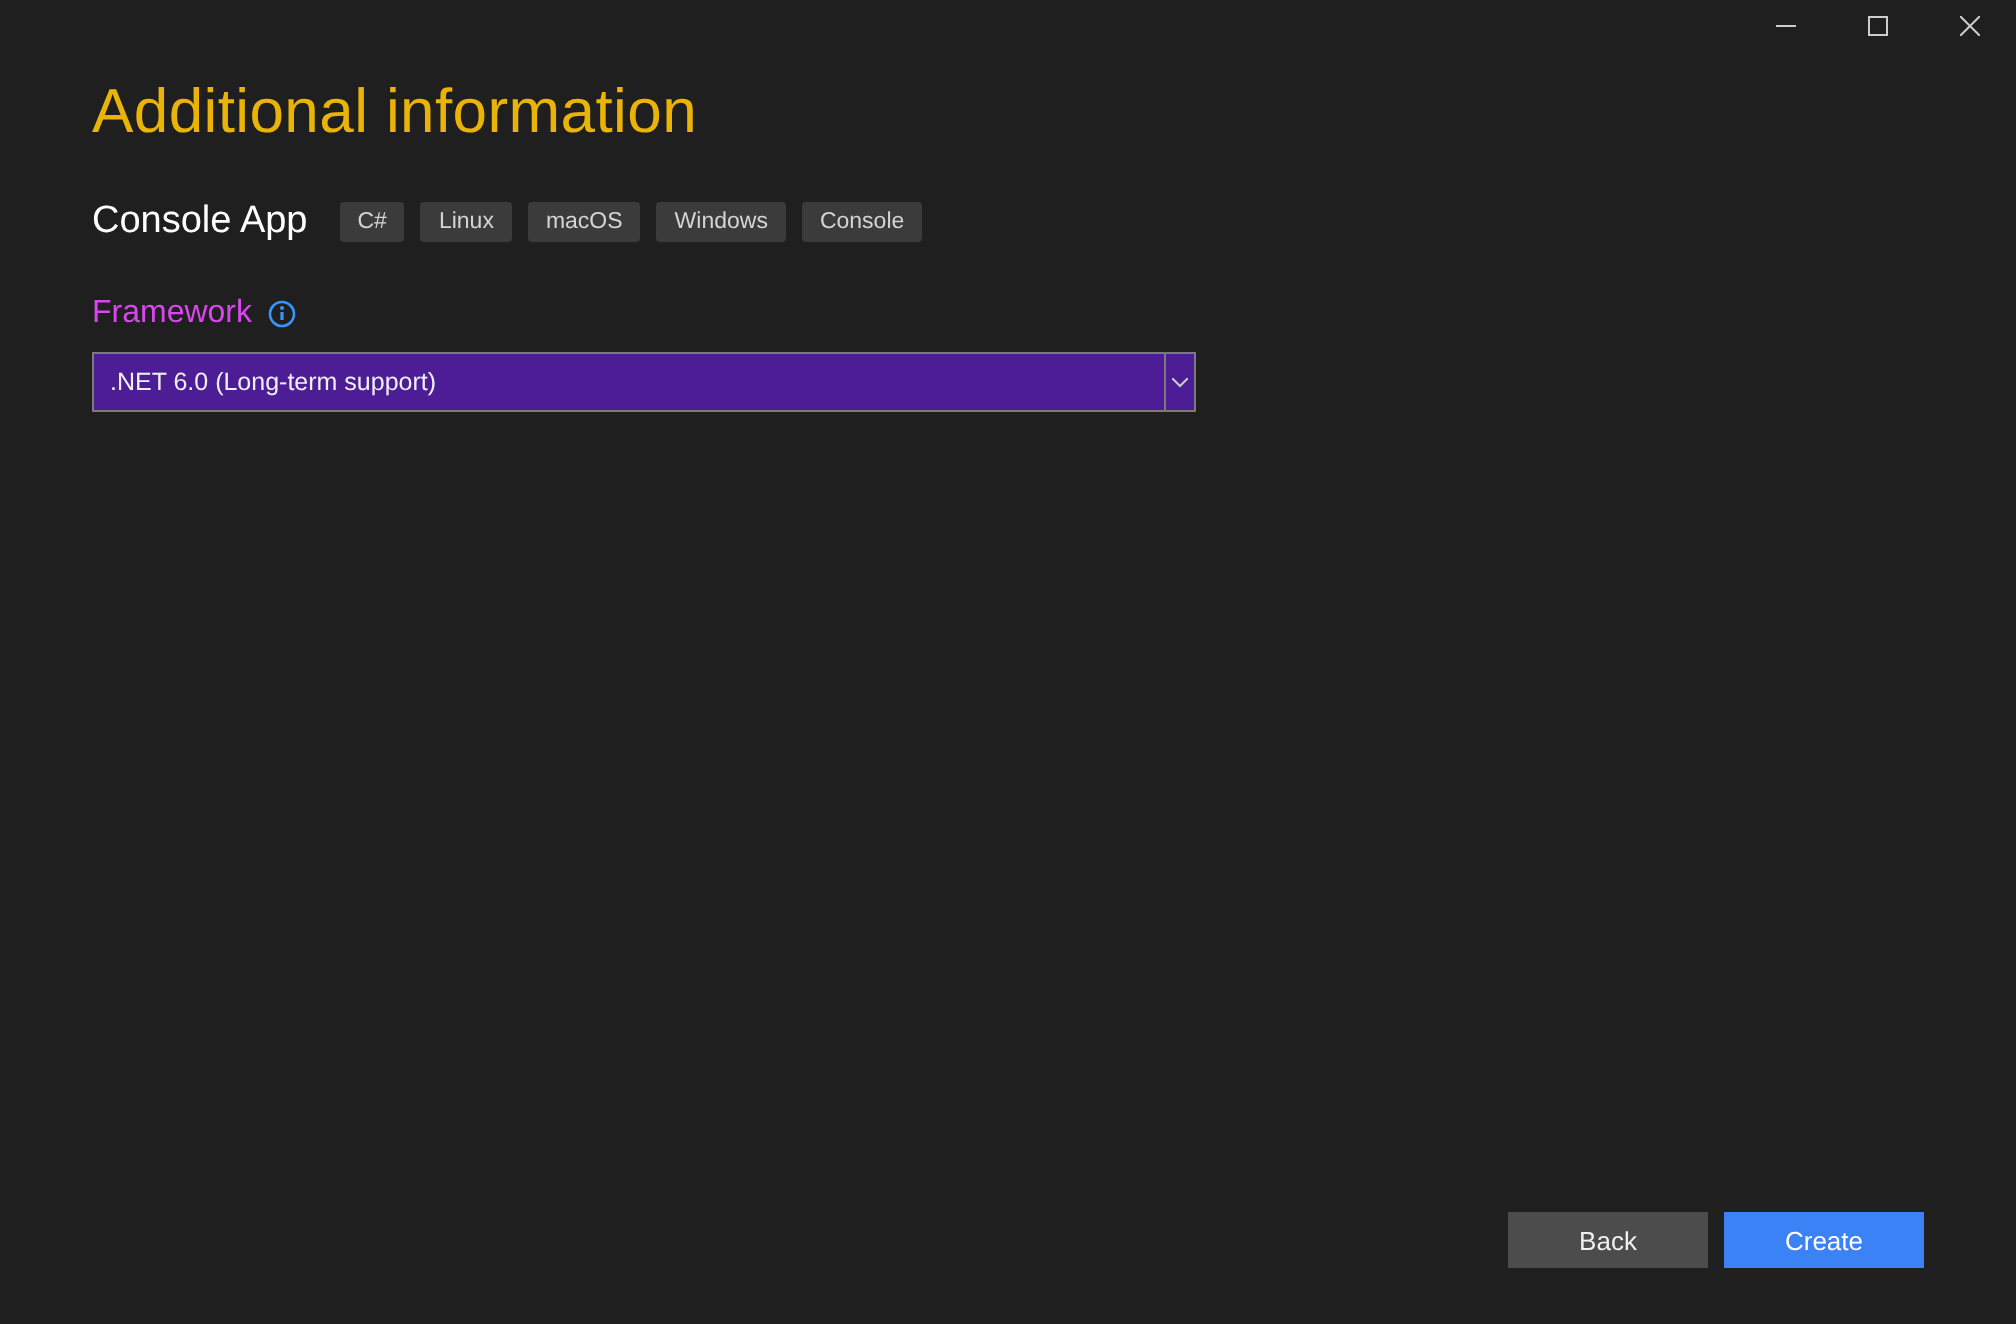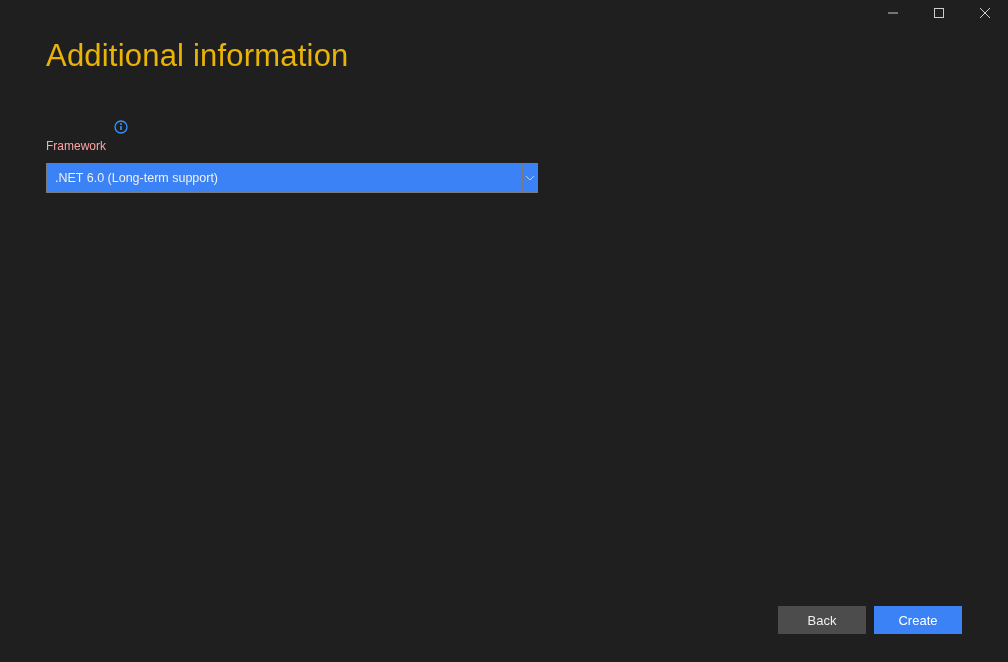--- a/index.html
+++ b/index.html
@@ -57,36 +57,35 @@
       border-radius: 2px;
       line-height: 16px;
     }
     .field-label-row {
       display: flex;
       align-items: center;
       gap: 8px;
       margin-bottom: 10px;
     }
     .field-label {
-      font-size: 12px;
-      color: #fca5a5;
-      margin-top: 39px;
+      font-size: 16px;
+      color: #d946ef;
     }
     .info-icon {
       width: 14px; height: 14px;
       display: inline-flex;
       align-items: center;
       justify-content: center;
     }
     .dropdown {
       display: flex;
-      width: 492px;
+      width: 552px;
       height: 30px;
       border: 1px solid #7a7a7a;
-      background: #3b82f6;
+      background: #4c1d95;
     }
     .dropdown-value {
       flex: 1;
       display: flex;
       align-items: center;
       padding: 0 8px;
       font-size: 12.5px;
       color: #f0f0f0;
       border-right: 1px solid #7a7a7a;
     }
@@ -97,21 +96,21 @@
       justify-content: center;
     }
     .footer {
       position: absolute;
       bottom: 28px;
       right: 46px;
       display: flex;
       gap: 8px;
     }
     .btn {
-      width: 88px;
+      width: 100px;
       height: 28px;
       font-size: 13px;
       display: flex;
       align-items: center;
       justify-content: center;
       border: none;
       cursor: pointer;
     }
     .btn-secondary {
       background: #4c4c4c;
@@ -140,20 +139,30 @@
     <svg width="10" height="10" viewBox="0 0 10 10">
         <line x1="0" y1="0" x2="10" y2="10" stroke="#cccccc" stroke-width="1"></line>
         <line x1="10" y1="0" x2="0" y2="10" stroke="#cccccc" stroke-width="1"></line>
       </svg>
   </div>
 </div>
 
 <div class="content">
   <h1 class="page-title">Additional information</h1>
 
+  <div class="template-row">
+    <div class="template-name">Console App</div>
+    <div class="tags">
+      <span class="tag">C#</span>
+      <span class="tag">Linux</span>
+      <span class="tag">macOS</span>
+      <span class="tag">Windows</span>
+      <span class="tag">Console</span>
+    </div>
+  </div>
 
   <div class="field-label-row">
     <span class="field-label">Framework</span>
     <span class="info-icon">
       <svg width="14" height="14" viewBox="0 0 14 14">
         <circle cx="7" cy="7" r="6" fill="none" stroke="#3794ff" stroke-width="1.3"></circle>
         <circle cx="7" cy="4" r="1" fill="#3794ff"></circle>
         <rect x="6.2" y="6" width="1.6" height="4" fill="#3794ff"></rect>
       </svg>
     </span>

